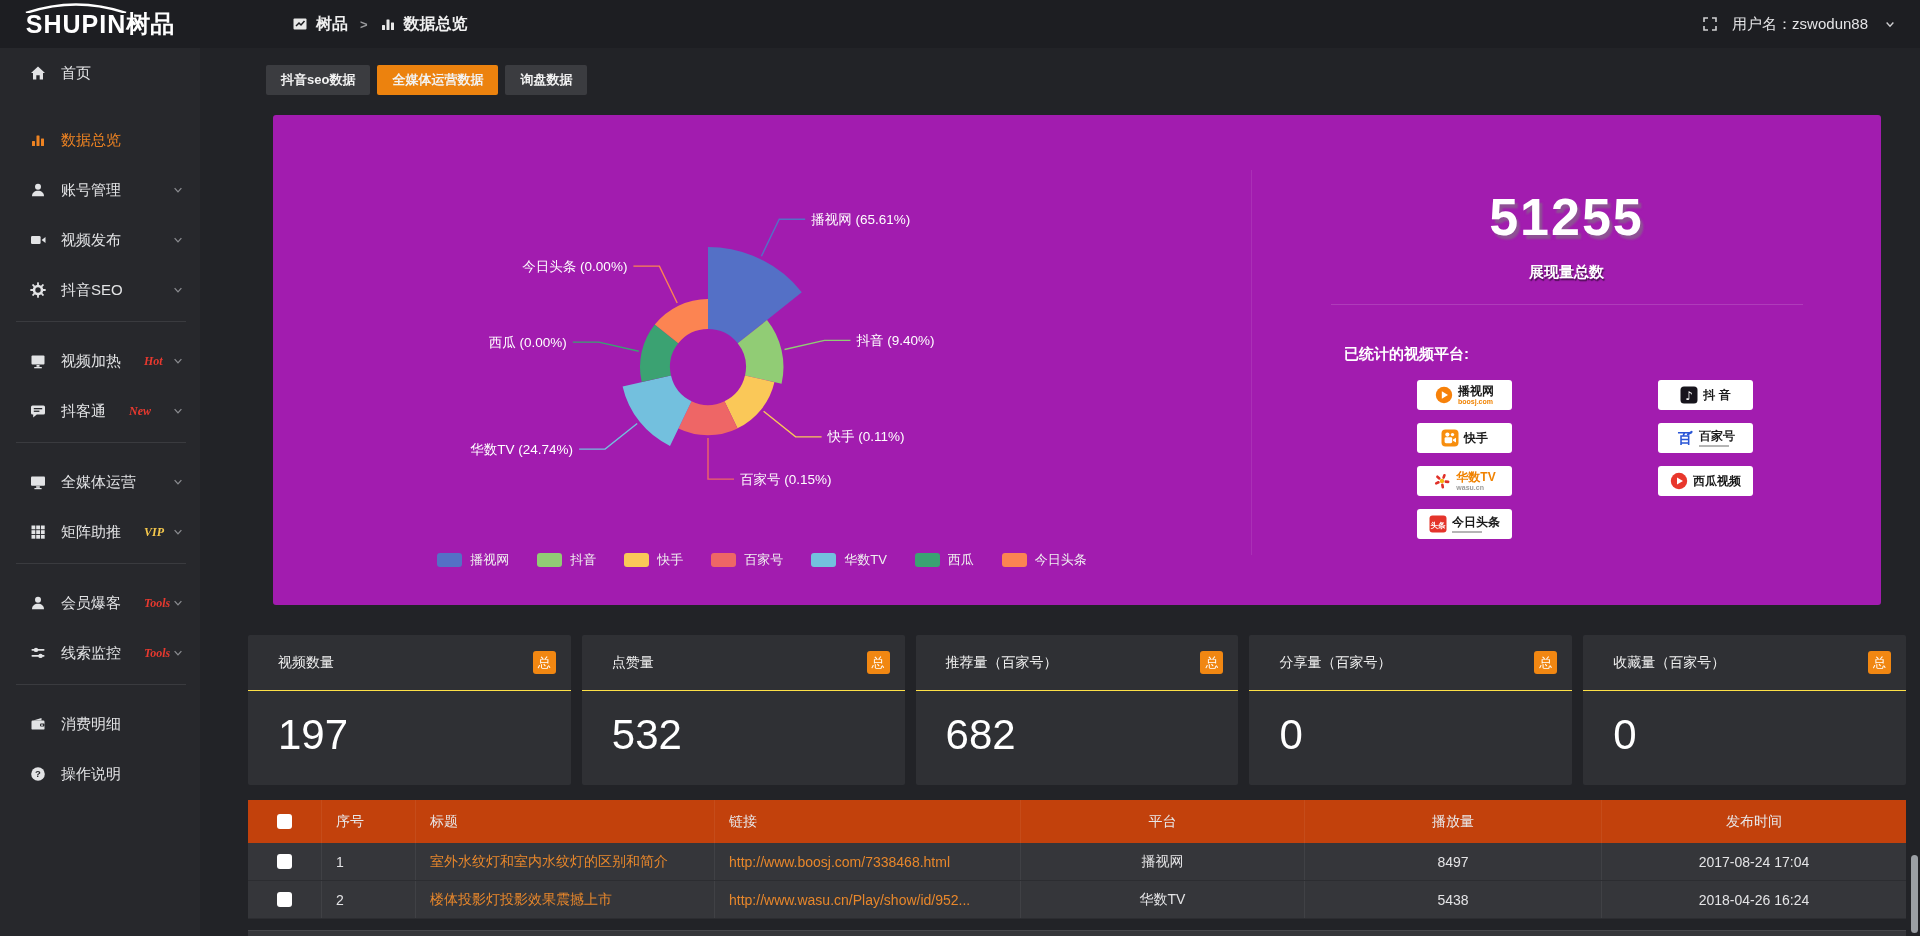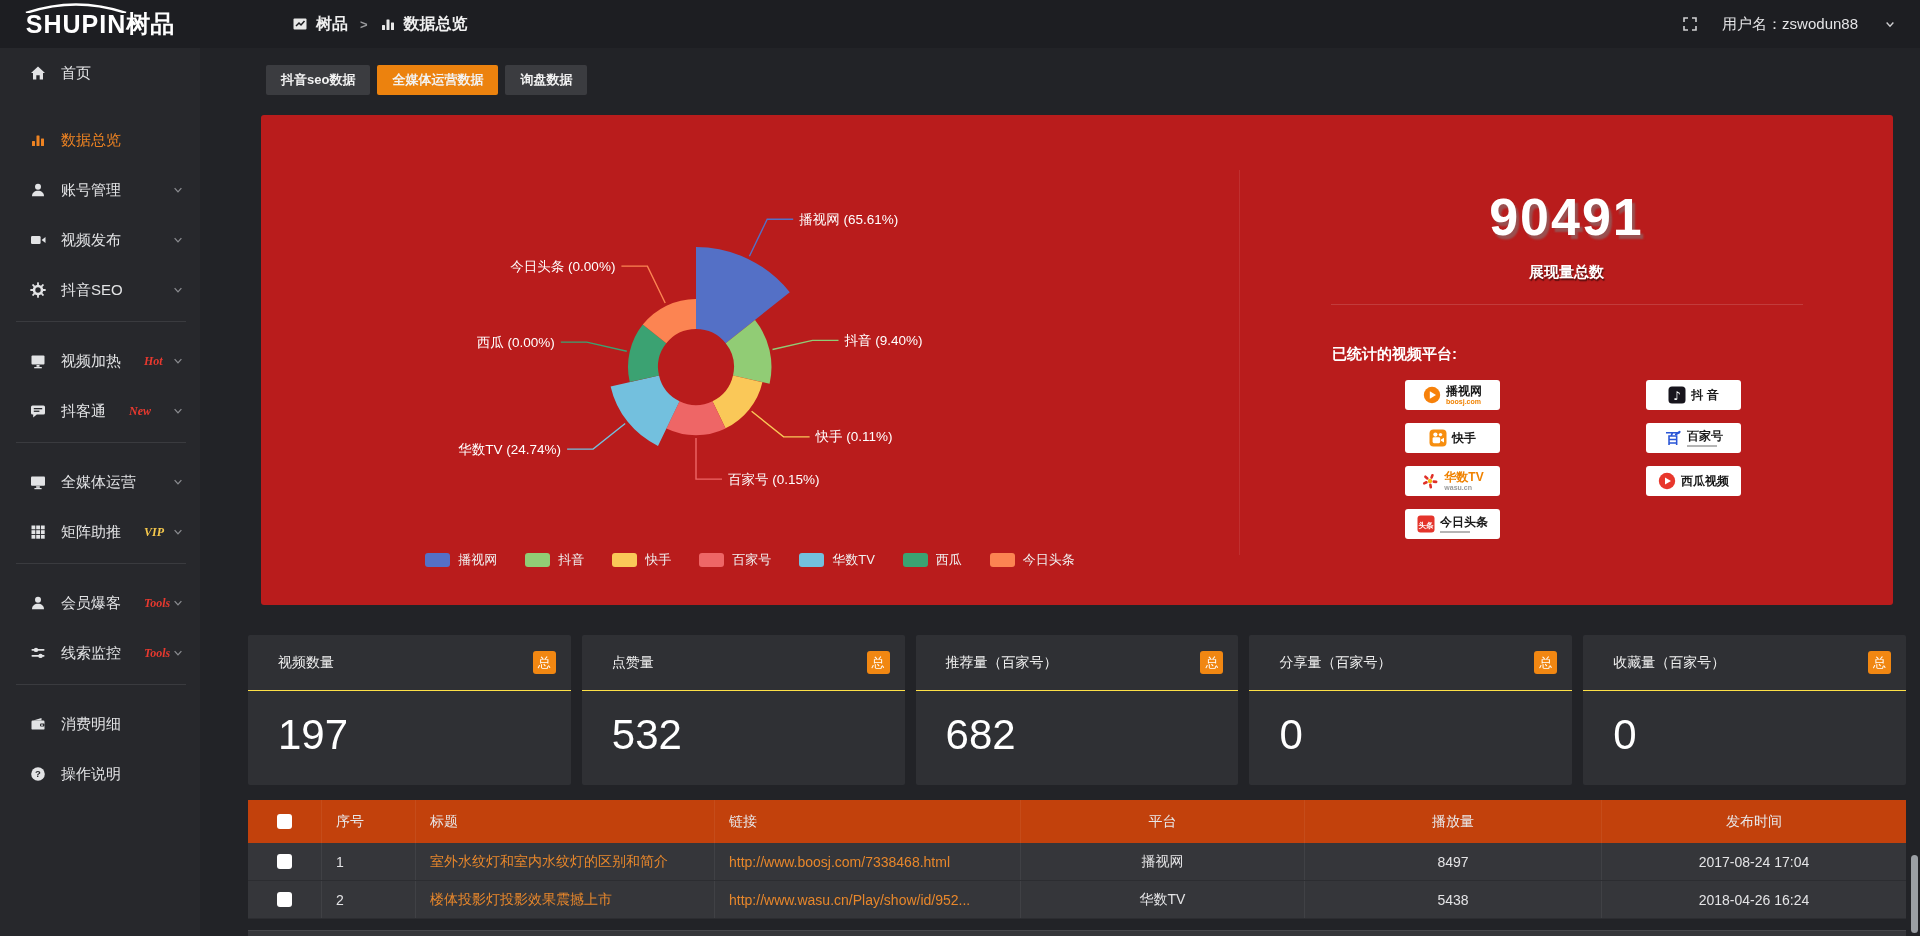--- a/index.html
+++ b/index.html
@@ -12,21 +12,21 @@
   .topbar { position:absolute; left:0; top:0; width:1920px; height:48px; background:#1d1e22;
     display:flex; align-items:center; z-index:5; }
   .logo { width:200px; display:flex; align-items:center; justify-content:center; gap:0; color:#fff; }
   .logo-en { font-size:25px; font-weight:bold; letter-spacing:1px; position:relative; line-height:1; }
   .logo-arc { position:absolute; left:-2px; top:-9px; width:104px; height:10px; }
   .logo-cn { font-size:24px; font-weight:bold; line-height:1; }
   .breadcrumb { margin-left:92px; display:flex; align-items:center; gap:8px; color:#f0f0f0;
     font-size:16px; font-weight:bold; }
   .breadcrumb .sep { color:#9a9b9e; font-size:13px; font-weight:bold; margin:0 4px; }
   .breadcrumb .icn { color:#e8e8e8; }
-  .topbar-right { margin-left:auto; display:flex; align-items:center; gap:24px; padding-right:22px;
+  .topbar-right { margin-left:auto; display:flex; align-items:center; gap:14px; padding-right:22px;
     color:#e4e4e6; font-size:15px; }
   .topbar-right .caret svg { width:12px; height:12px; }
   .topbar-divider { position:absolute; left:200px; right:0; top:48px; height:1px; background:#35363a; }
 
   
   .sidebar { position:absolute; left:0; top:48px; bottom:0; width:200px; background:#27282c; z-index:4; }
   .side-item { height:50px; display:flex; align-items:center; padding:0 14px 0 30px; gap:15px;
     color:#e2e3e5; font-size:15px; position:relative; cursor:pointer; }
   .side-item.active { color:#ee8322; }
   .side-item .badge { font-size:12px; font-weight:bold; font-style:italic; margin-left:8px;font-family:Liberation Serif, serif; }
@@ -35,21 +35,21 @@
   .side-divider { height:1px; background:#3a3b3f; margin:6px 14px 14px 16px; }
 
   
   .main { position:absolute; left:200px; top:48px; right:0; bottom:0; background:#222327;
     padding:17px 14px 0 48px; }
   .tabs { margin-left:18px; display:flex; gap:7px; }
   .tab { height:30px; padding:0 15px; display:flex; align-items:center; background:#3b3c40;
     color:#f2f2f2; font-size:13px; font-weight:bold; border-radius:2px; cursor:pointer; }
   .tab.active { background:#ec820e; }
 
-  .panel { margin:20px 13px 0; height:490px; background:#b91c1c; border-radius:3px; position:relative; }
+  .panel { margin:20px 25px 0; height:490px; background:#a21caf; border-radius:3px; position:relative; }
   .panel-left { position:absolute; left:0; top:0; bottom:0; width:978px; }
   .panel-left svg.pie { position:absolute; left:0; top:0; }
   .pie-label { font-size:13.5px; fill:#ffffff; }
   .legend { position:absolute; left:0; right:0; bottom:36px; display:flex; justify-content:center;
     gap:28px; }
   .legend-item { display:flex; align-items:center; gap:8px; color:#f0f0f0; font-size:13px; cursor:pointer; }
   .legend-swatch { width:25px; height:14px; border-radius:3px; }
   .panel-divider { position:absolute; left:978px; top:55px; bottom:50px; width:1px;
     background:rgba(255,255,255,0.09); }
 
@@ -381,21 +381,21 @@
             <span>西瓜</span>
           </div>
           <div class="legend-item">
             <span class="legend-swatch" style="background:#fc8452"></span>
             <span>今日头条</span>
           </div>
         </div>
     </div>
     <div class="panel-divider"></div>
     <div class="panel-right">
-      <div class="big-number">90491</div>
+      <div class="big-number">51255</div>
       <div class="big-label">展现量总数</div>
       <div class="summary-divider"></div>
       <div class="platforms-label">已统计的视频平台:</div>
       <div class="platform-col col1" id="platform-col1">
           <div class="pbadge">
             <span class="plogo">
               <svg viewBox="0 0 18 18">
                 <circle cx="9" cy="9" r="8.2" fill="#f7810a"></circle>
                 <path d="M6.8 5.2 13 9l-6.2 3.8z" fill="#ffffff"></path>
               </svg>

